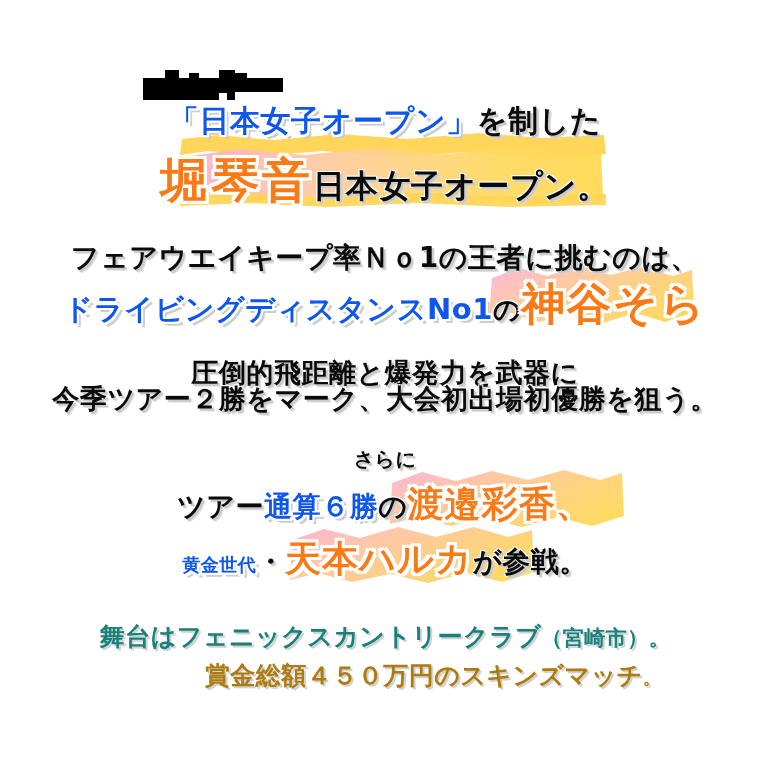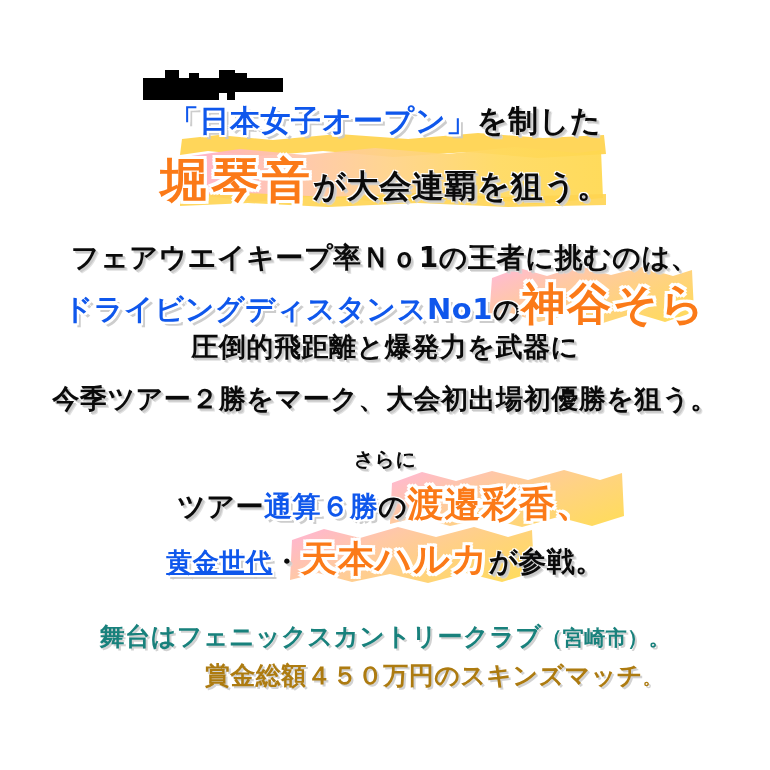--- a/index.html
+++ b/index.html
@@ -149,21 +149,21 @@
     <svg viewBox="0 0 430 16" preserveAspectRatio="none">
       <path d="M2,3 L70,1 L150,5 L240,1 L330,5 L428,2 L428,13 L330,15 L240,11 L150,15 L70,11 L2,14 Z" fill="#ffd451" opacity="0.9"></path>
     </svg>
   </div>
 
   <div class="line" style="top:106px; font-size:30px;">
     <span class="t-blue">「日本女子オープン」</span><span class="t-black">を制した</span>
   </div>
 
   <div class="line" style="top:156px; font-size:36px;">
-    <span class="t-orange" style="font-size:48px; letter-spacing:.06em;">堀琴音</span><span class="t-black" style="font-size:32px;">が大会連覇を狙う。</span>
+    <span class="t-orange" style="font-size:48px; letter-spacing:.06em;">堀琴音</span><span class="t-black" style="font-size:32px;">日本女子オープン。</span>
   </div>
 
   <div class="line" style="top:236px; font-size:28px;margin-top:8px;">
     <span class="t-black">フェアウエイキープ率Ｎｏ1の王者に挑むのは、</span>
   </div>
 
   <div class="brush" style="left:487px; top:264px; width:210px; height:62px;">
     <svg viewBox="0 0 210 62" preserveAspectRatio="none">
       <defs>
         <linearGradient id="g2" x1="0" y1="0.2" x2="1" y2="0.8">
@@ -174,21 +174,21 @@
         </linearGradient>
       </defs>
       <path d="M5,14 L32,4 L60,12 L92,2 L124,11 L155,3 L186,12 L205,6 L207,48 L178,58 L148,49 L116,59 L84,50 L52,58 L24,49 L2,55 Z" fill="url(#g2)" opacity="0.92"></path>
     </svg>
   </div>
 
   <div class="line" style="top:282px; font-size:30px;">
     <span class="t-blue" style="font-size:29px;">ドライビングディスタンスNo1</span><span class="t-black" style="font-size:27px;">の</span><span class="t-orange" style="font-size:44px; letter-spacing:.04em;">神谷そら</span>
   </div>
 
-  <div class="line" style="top:333px; font-size:27px;">
+  <div class="line" style="top:359px; font-size:27px;">
     <span class="t-black">圧倒的飛距離と爆発力を武器に</span>
   </div>
   <div class="line" style="top:385px; font-size:27px;">
     <span class="t-black">今季ツアー２勝をマーク、大会初出場初優勝を狙う。</span>
   </div>
 
   <div class="line" style="top:449px; font-size:20px;">
     <span class="t-black">さらに</span>
   </div>
 
@@ -218,21 +218,21 @@
           <stop offset="30%" stop-color="#ffc49d"></stop>
           <stop offset="62%" stop-color="#ffcd77"></stop>
           <stop offset="100%" stop-color="#ffd852"></stop>
         </linearGradient>
       </defs>
       <path d="M4,16 L36,5 L72,14 L110,3 L148,13 L186,3 L220,13 L244,6 L246,48 L214,58 L178,49 L140,59 L102,50 L64,58 L30,49 L2,56 Z" fill="url(#g4)" opacity="0.92"></path>
     </svg>
   </div>
 
   <div class="line" style="top:541px; font-size:28px;">
-    <span class="t-blue" style="font-size:26px;text-decoration:underline;">黄金世代</span><span class="t-black">・</span><span class="t-orange" style="font-size:36px; letter-spacing:.03em;">天本ハルカ</span><span class="t-black">が参戦。</span>
+    <span class="t-blue" style="font-size:18px;">黄金世代</span><span class="t-black">・</span><span class="t-orange" style="font-size:36px; letter-spacing:.03em;">天本ハルカ</span><span class="t-black">が参戦。</span>
   </div>
 
   <div class="line" style="top:624px; font-size:25px;">
     <span class="t-teal">舞台はフェニックスカントリークラブ</span><span class="t-teal" style="font-size:21px;">（宮崎市）。</span>
   </div>
   <div class="line" style="top:663px; font-size:25px;padding-left:48px;">
     <span class="t-gold">賞金総額４５０万円のスキンズマッチ</span><span class="t-gold" style="font-size:18px;">。</span>
   </div>
 
 </div>

